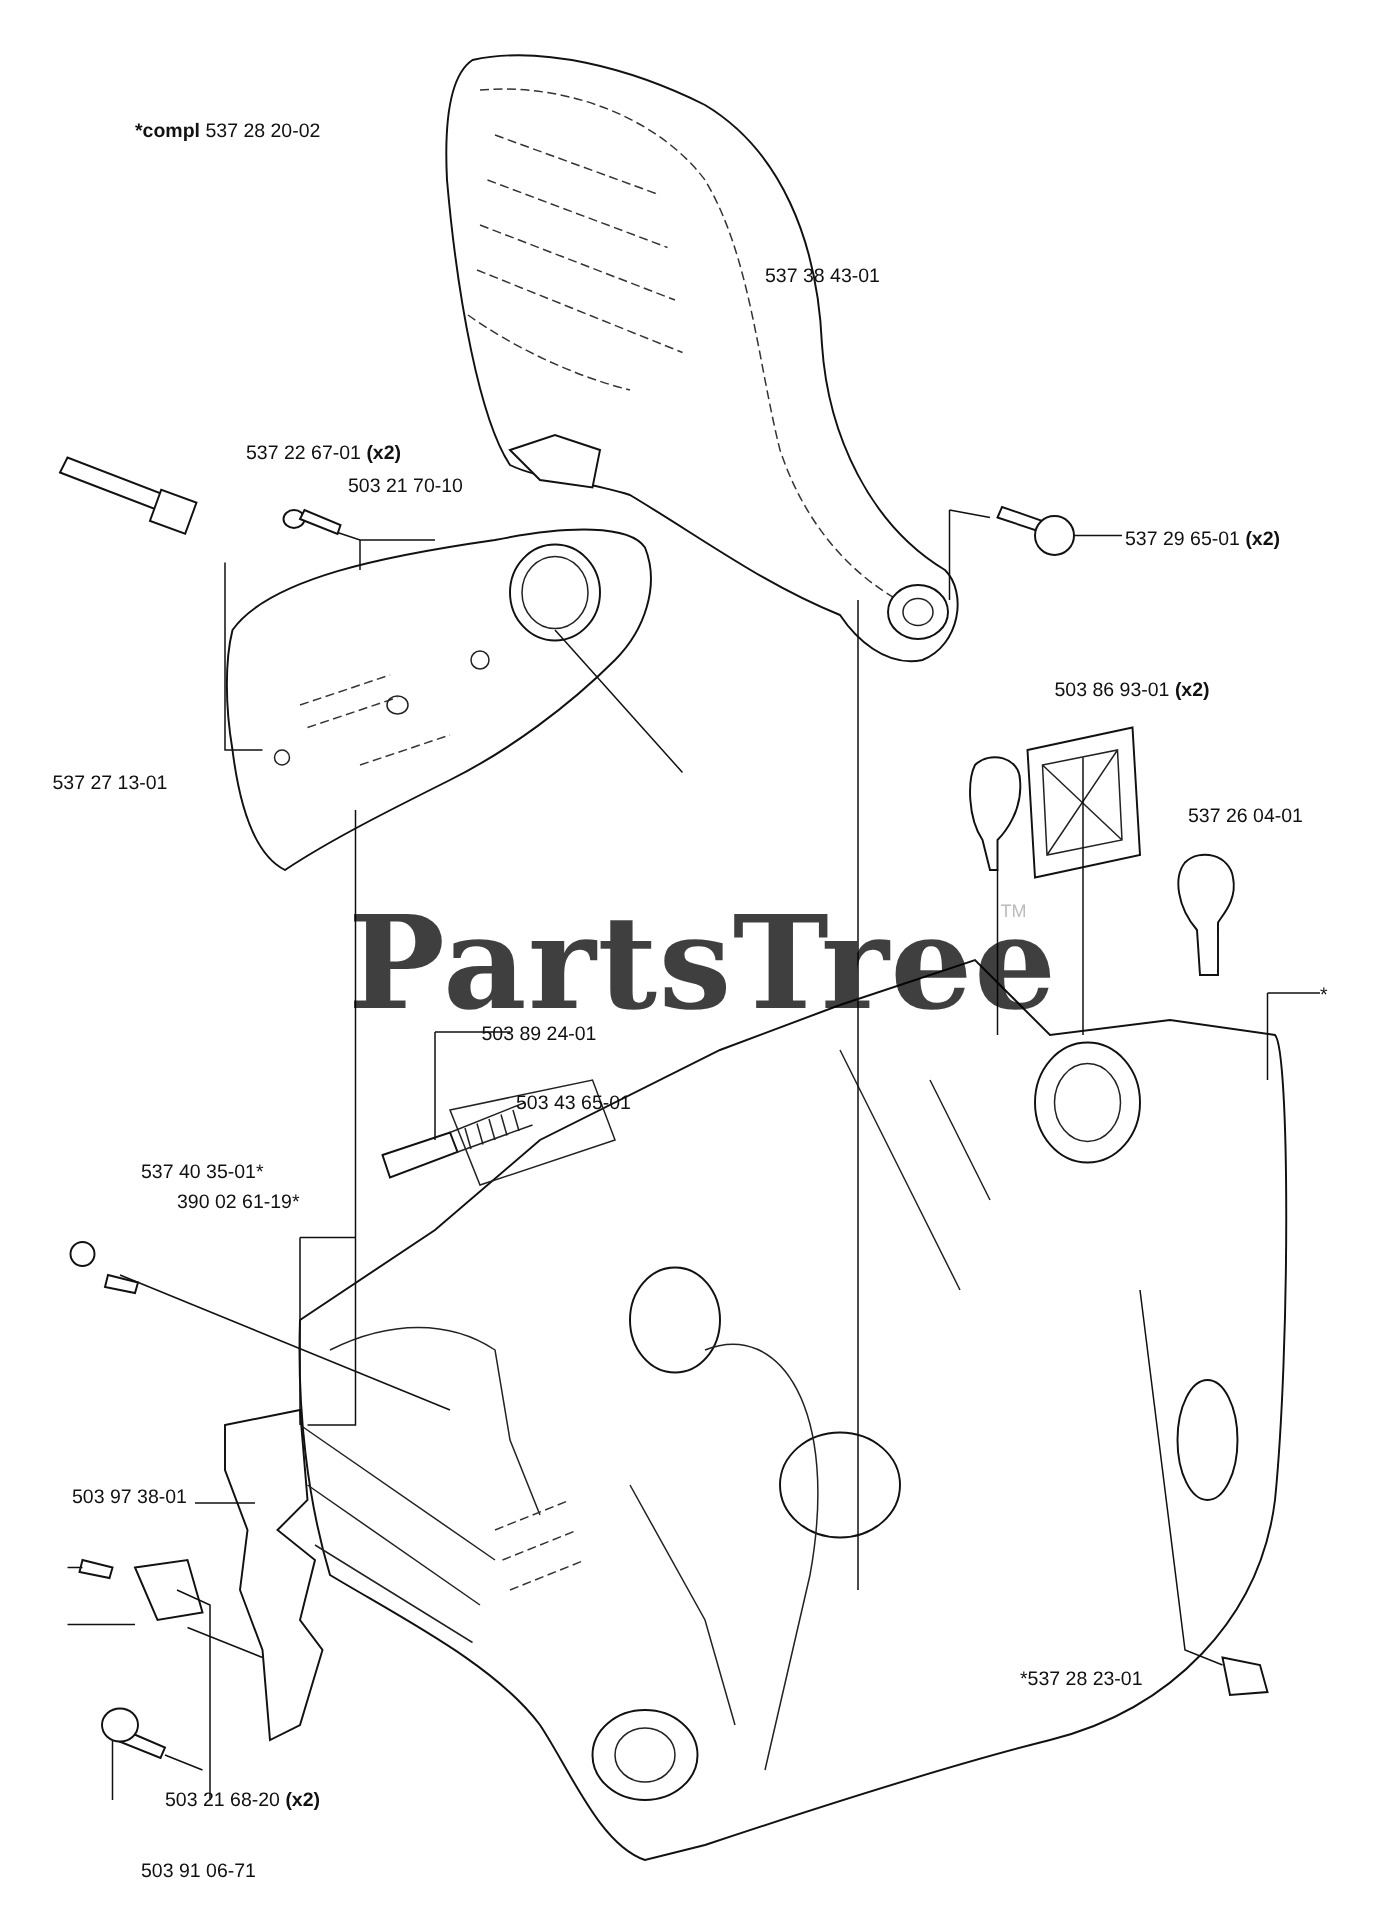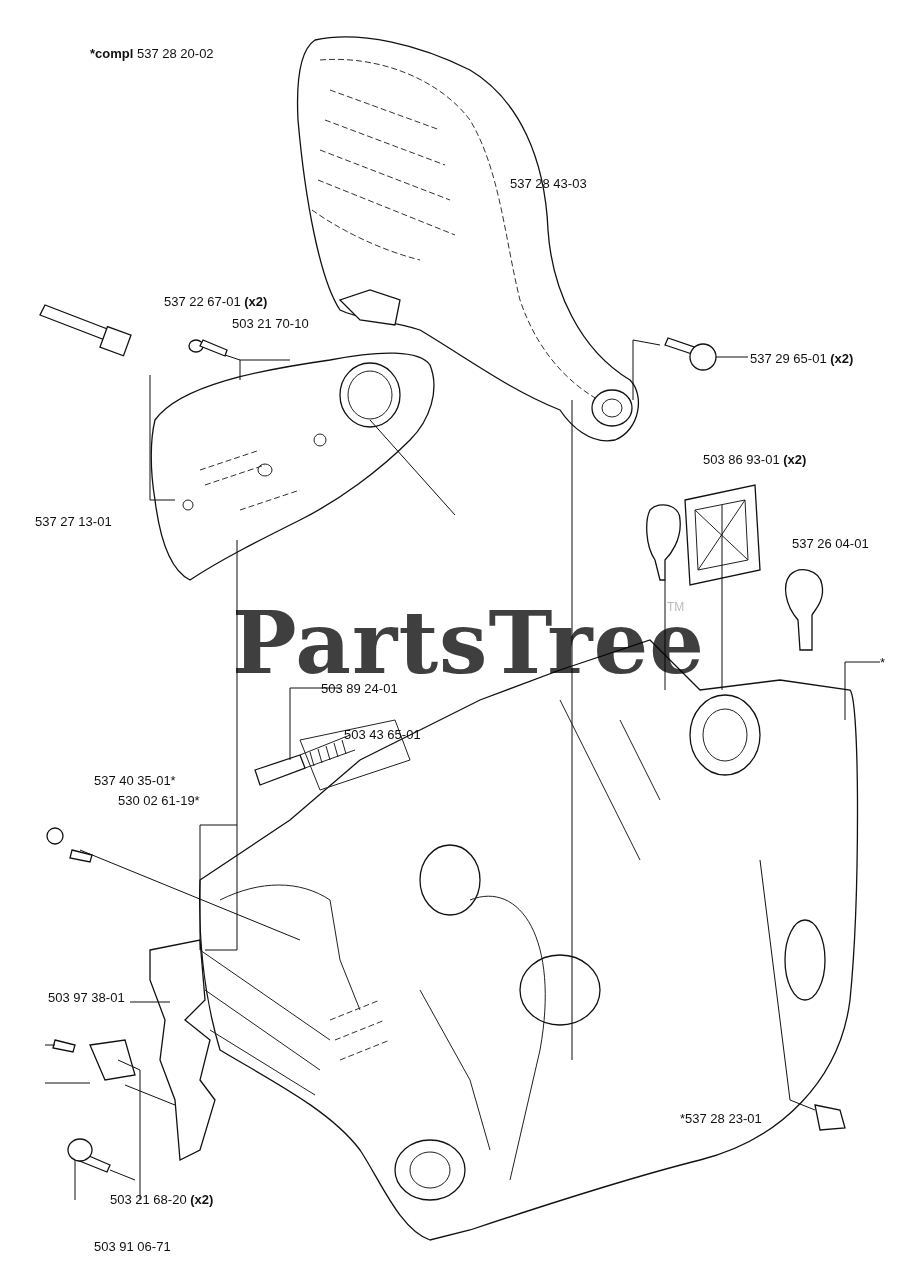--- a/index.html
+++ b/index.html
@@ -120,27 +120,27 @@
     <path class="ldr" d="M75 1160 L75 1200"></path>
     <path class="ldr" d="M110 1170 L135 1180"></path>
     <path class="ldr" d="M760 860 L790 1100 L815 1110"></path>
     <path class="ldr" d="M370 420 L455 515"></path>
   </g>
 </svg>
 
 <div class="watermark">PartsTree</div>
 <div class="tm">TM</div>
 
-<div class="lbl" style="left:90px;top:46px;text-align:center;">
+<div class="lbl" style="left:90px;top:79px;text-align:center;">
   <b>*compl</b>
   <span>537 28 20-02</span>
 </div>
 
 <div class="lbl" style="left:510px;top:176px;">
-  <span>537 28 43-03</span>
+  <span>537 38 43-01</span>
 </div>
 
 <div class="lbl" style="left:164px;top:294px;">
   <span>537 22 67-01</span>
   <b>(x2)</b>
 </div>
 
 <div class="lbl" style="left:232px;top:316px;">
   <span>503 21 70-10</span>
 </div>
@@ -173,21 +173,21 @@
 
 <div class="lbl" style="left:344px;top:700px;margin-top:27px;">
   <span>503 43 65-01</span>
 </div>
 
 <div class="lbl" style="left:94px;top:773px;">
   <span>537 40 35-01*</span>
 </div>
 
 <div class="lbl" style="left:118px;top:793px;">
-  <span>530 02 61-19*</span>
+  <span>390 02 61-19*</span>
 </div>
 
 <div class="lbl" style="left:48px;top:990px;">
   <span>503 97 38-01</span>
 </div>
 
 <div class="lbl" style="left:680px;top:1111px;">
   <span>*537 28 23-01</span>
 </div>
 

